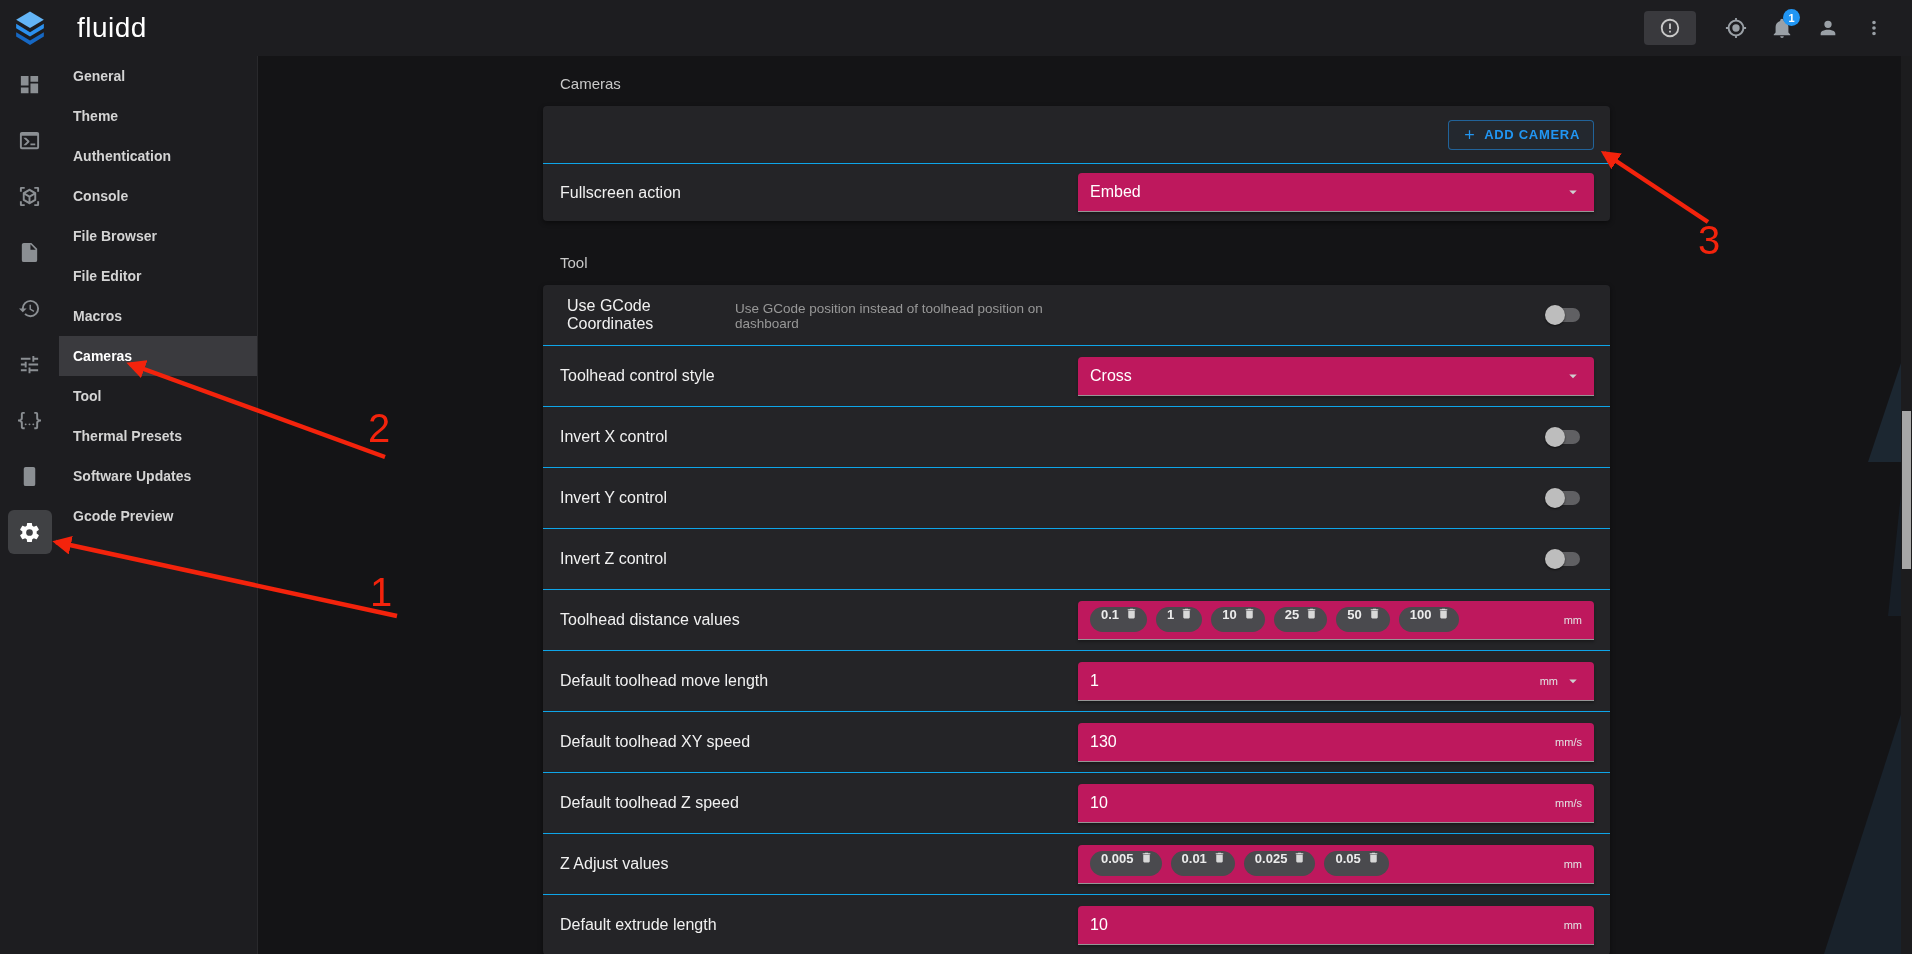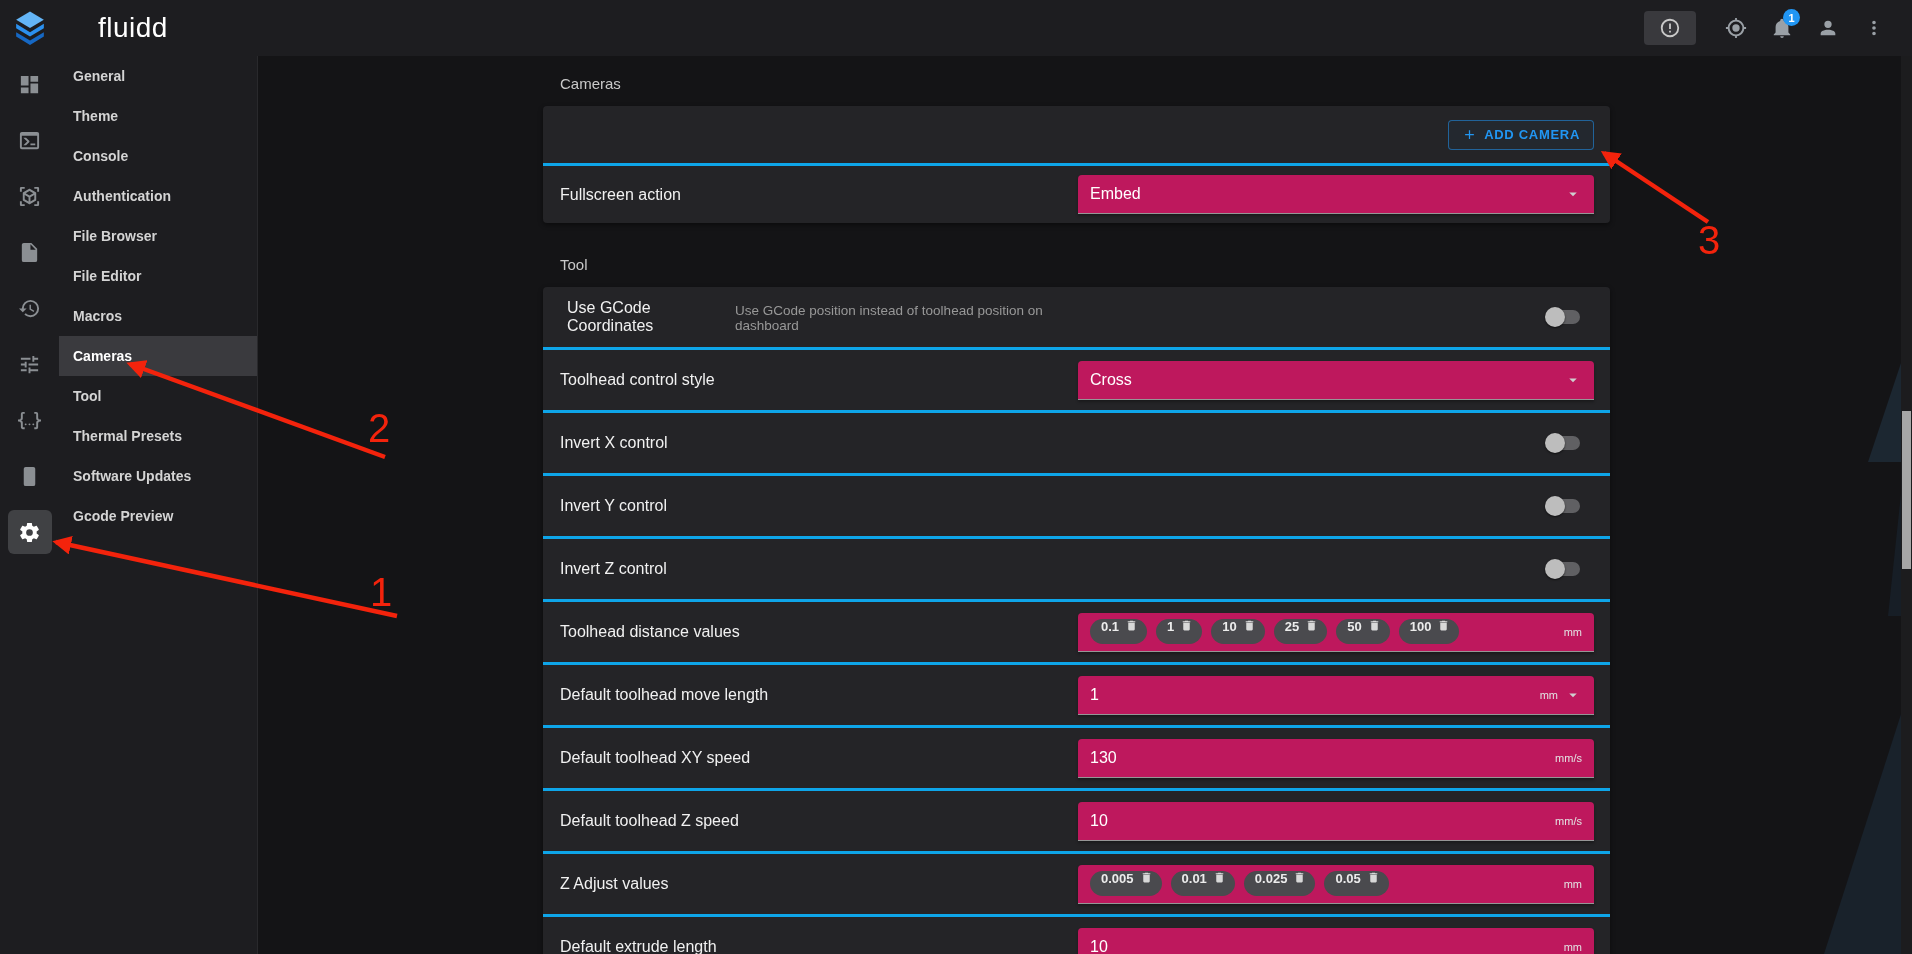--- a/index.html
+++ b/index.html
@@ -4,21 +4,21 @@
 <style>
   html,body{margin:0;padding:0;background:#0d0d0e;}
   .screen{position:relative;width:1912px;height:954px;overflow:hidden;background:#141416;
           font-family:"Liberation Sans",sans-serif;}
 
   
   .topbar{position:absolute;top:0;left:0;right:0;height:56px;background:#1d1d20;display:flex;
           align-items:center;z-index:30;}
   .logo-box{width:59px;display:flex;align-items:center;justify-content:center;}
   .logo-box svg{width:34px;height:36px;}
-  .app-title{color:#fff;font-size:28px;font-weight:400;margin-left:39px;letter-spacing:.5px;}
+  .app-title{color:#fff;font-size:28px;font-weight:400;margin-left:18px;letter-spacing:.5px;}
   .topbar-right{margin-left:auto;display:flex;align-items:center;gap:6px;padding-right:18px;}
   .estop{width:52px;height:34px;background:#39393d;border-radius:4px;display:flex;align-items:center;
          justify-content:center;color:#c9c9c9;margin-right:14px;cursor:pointer;}
   .estop svg{width:22px;height:22px;fill:currentColor;}
   .icon-btn{width:40px;height:40px;display:flex;align-items:center;justify-content:center;
             color:#9aa0a6;position:relative;cursor:pointer;}
   .icon-btn svg{width:22px;height:22px;fill:currentColor;}
   .badge{position:absolute;top:1px;right:2px;min-width:17px;height:17px;border-radius:9px;
          background:#2196f3;color:#fff;font-size:11px;font-weight:700;display:flex;
          align-items:center;justify-content:center;}
@@ -41,21 +41,21 @@
   
   .content{position:absolute;top:56px;left:258px;right:0;bottom:0;background:#141416;
            overflow:hidden;z-index:10;}
   .watermark{position:absolute;top:0;left:0;width:100%;height:100%;pointer-events:none;}
   .column{position:absolute;left:285px;top:0;width:1067px;}
   .section-label{height:18px;line-height:18px;color:#c9c9c9;font-size:15px;padding-left:17px;}
   .lbl-cameras{margin-top:19px;margin-bottom:13px;}
   .lbl-tool{margin-top:33px;margin-bottom:13px;}
   .card{background:#242427;border-radius:4px;box-shadow:0 2px 5px rgba(0,0,0,.45);overflow:hidden;}
   .row{display:flex;align-items:center;min-height:60px;padding:0 16px 0 17px;position:relative;}
-  .row + .row{border-top:3px solid #0ea5e9;}
+  .row + .row{border-top:1px solid #0ea5e9;}
   .row.h57{min-height:57px;}
   .row-label-group{display:flex;flex-direction:row;justify-content:center;padding:8px 0;margin-left:7px;}
   .row-label{color:#f1f1f1;font-size:16px;font-weight:500;}
   .row-sub{color:#989898;font-size:13.5px;margin-top:4px;}
   .row-control{margin-left:auto;width:516px;display:flex;align-items:center;justify-content:flex-end;}
 
   .field{flex:1;height:38px;background:#be185d;border-radius:4px 4px 0 0;
          border-bottom:1px solid #969696;box-shadow:0 2px 3px rgba(0,0,0,.3);
          display:flex;align-items:center;padding:0 12px;cursor:pointer;}
   .field .value{color:#fff;font-size:16px;}
@@ -404,22 +404,22 @@
         <svg viewBox="0 0 24 24" style="width:23px;height:23px;fill:currentColor;">
             <path d="M12,15.5A3.5,3.5 0 0,1 8.5,12A3.5,3.5 0 0,1 12,8.5A3.5,3.5 0 0,1 15.5,12A3.5,3.5 0 0,1 12,15.5M19.43,12.97C19.47,12.65 19.5,12.33 19.5,12C19.5,11.67 19.47,11.34 19.43,11L21.54,9.37C21.73,9.22 21.78,8.95 21.66,8.73L19.66,5.27C19.54,5.05 19.27,4.96 19.05,5.05L16.56,6.05C16.04,5.66 15.5,5.32 14.87,5.07L14.5,2.42C14.46,2.18 14.25,2 14,2H10C9.75,2 9.54,2.18 9.5,2.42L9.13,5.07C8.5,5.32 7.96,5.66 7.44,6.05L4.95,5.05C4.73,4.96 4.46,5.05 4.34,5.27L2.34,8.73C2.21,8.95 2.27,9.22 2.46,9.37L4.57,11C4.53,11.34 4.5,11.67 4.5,12C4.5,12.33 4.53,12.65 4.57,12.97L2.46,14.63C2.27,14.78 2.21,15.05 2.34,15.27L4.34,18.73C4.46,18.95 4.73,19.03 4.95,18.95L7.44,17.94C7.96,18.34 8.5,18.68 9.13,18.93L9.5,21.58C9.54,21.82 9.75,22 10,22H14C14.25,22 14.46,21.82 14.5,21.58L14.87,18.93C15.5,18.67 16.04,18.34 16.56,17.94L19.05,18.95C19.27,19.03 19.54,18.95 19.66,18.73L21.66,15.27C21.78,15.05 21.73,14.78 21.54,14.63L19.43,12.97Z"></path>
           </svg>
       </div>
     </div>
   </div>
 
   <div class="sidenav">
     <div class="nav-item">General</div>
     <div class="nav-item">Theme</div>
+    <div class="nav-item">Authentication</div>
     <div class="nav-item">Console</div>
-    <div class="nav-item">Authentication</div>
     <div class="nav-item">File Browser</div>
     <div class="nav-item">File Editor</div>
     <div class="nav-item">Macros</div>
     <div class="nav-item selected">Cameras</div>
     <div class="nav-item">Tool</div>
     <div class="nav-item">Thermal Presets</div>
     <div class="nav-item">Software Updates</div>
     <div class="nav-item">Gcode Preview</div>
   </div>
 

